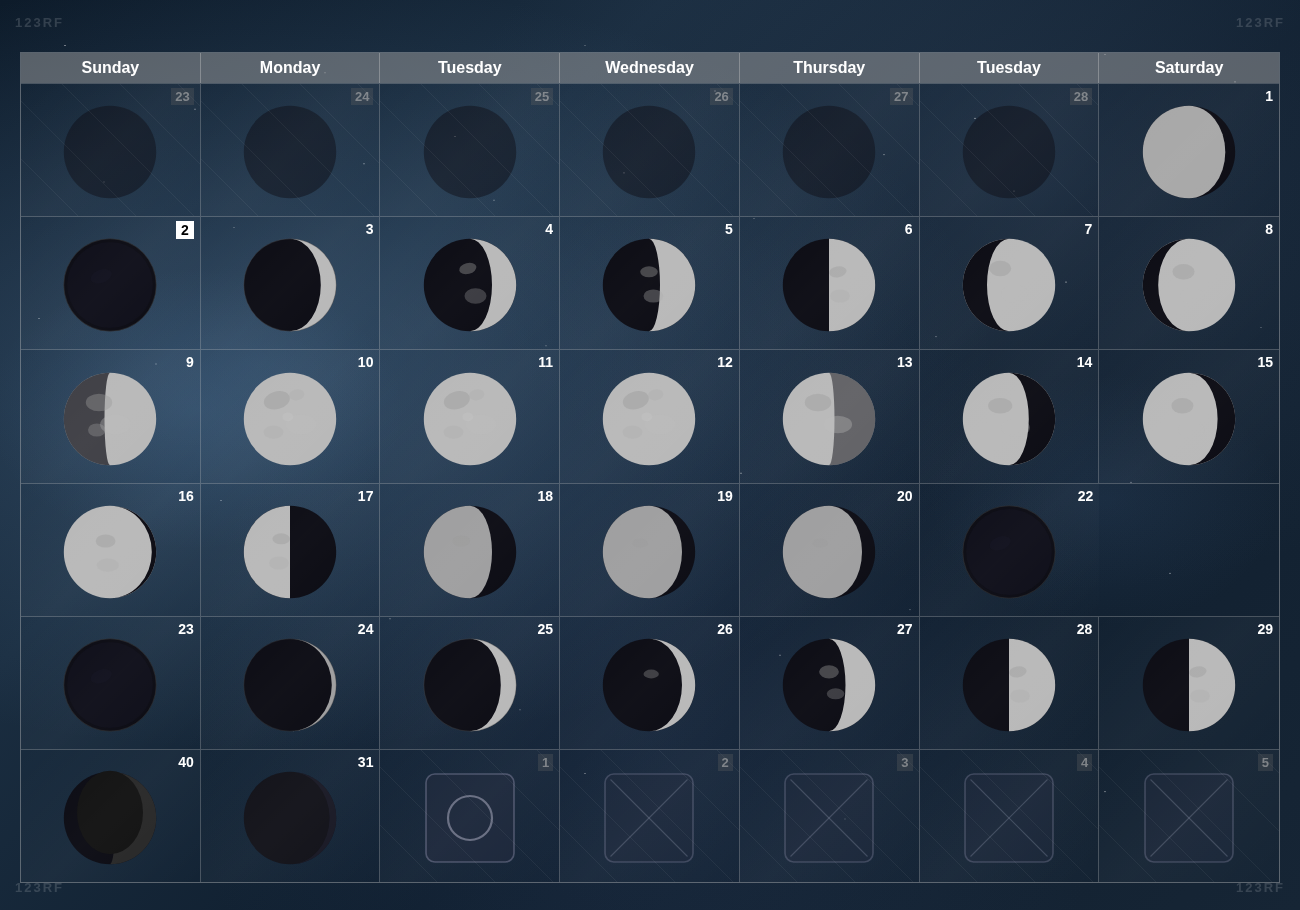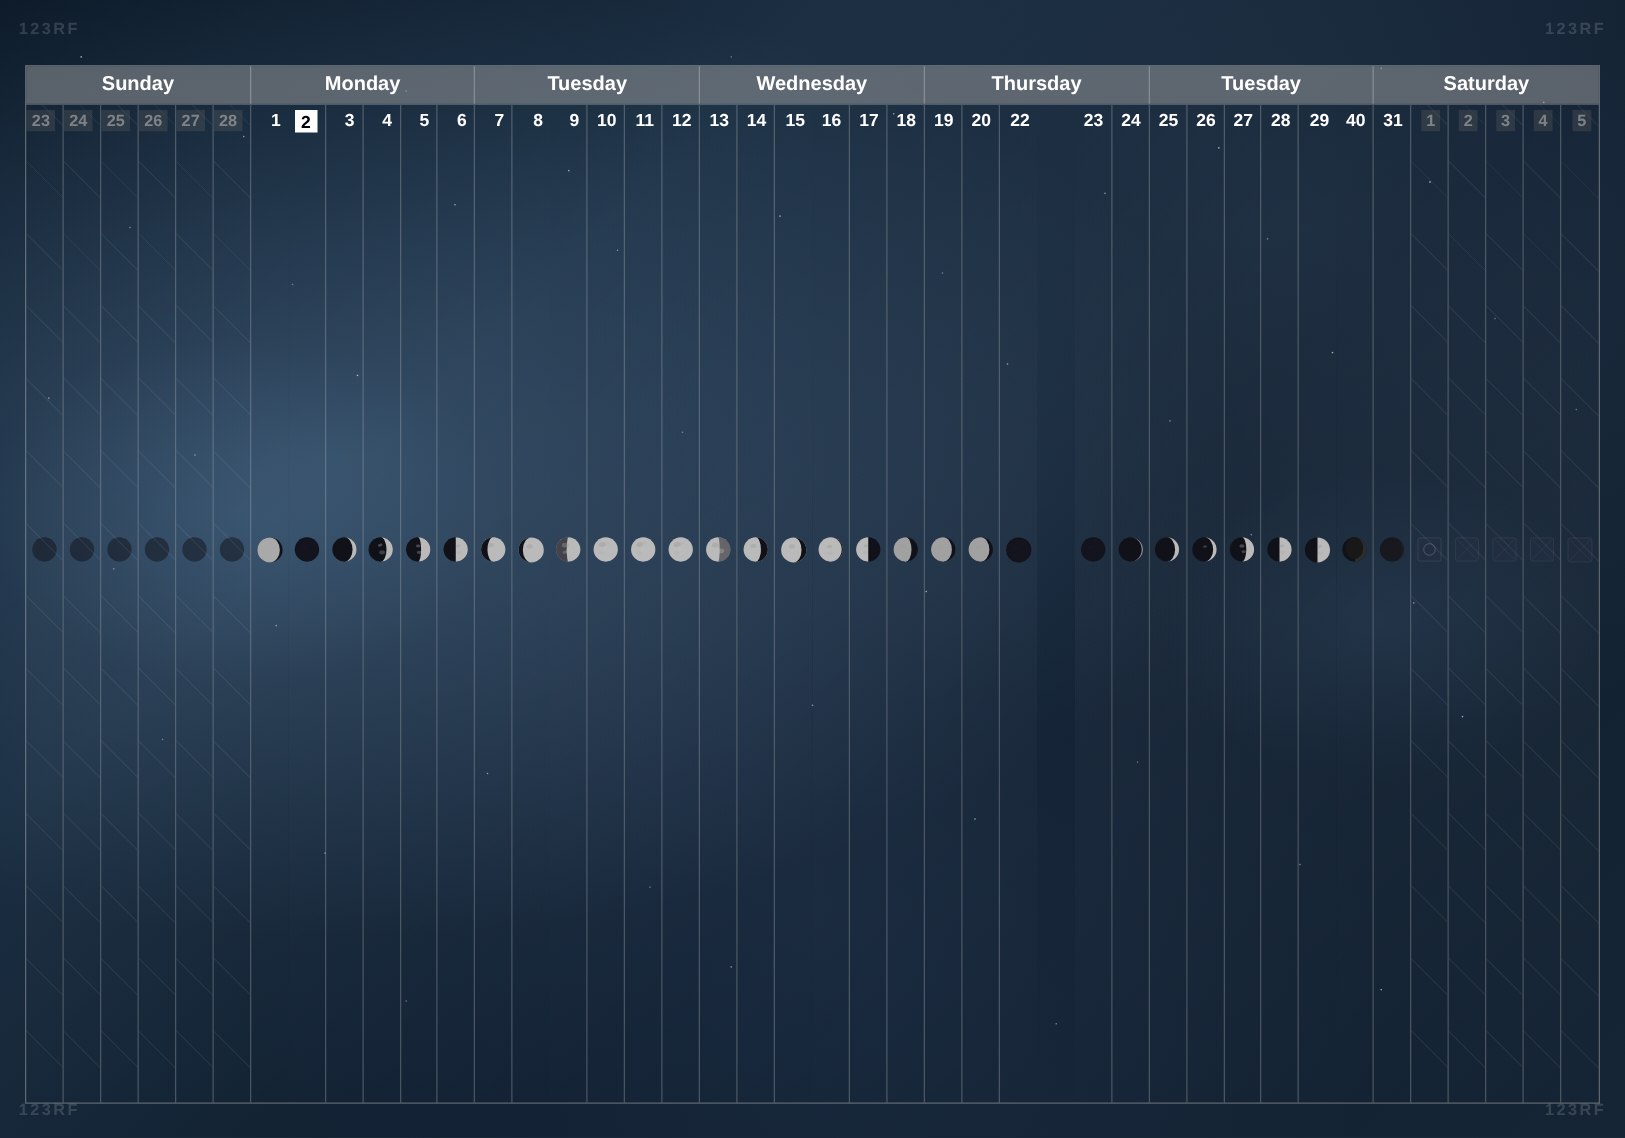--- a/index.html
+++ b/index.html
@@ -136,21 +136,22 @@
       font-size: 16px;
       font-weight: bold;
       padding: 6px 0;
       border-right: 1px solid rgba(200,200,200,0.4);
     }
     .day-header:last-child { border-right: none; }
 
     .weeks {
       flex: 1;
       display: flex;
-      flex-direction: row;
+      flex-direction: column;
+      justify-content: center;
     }
 
     .week-row {
       flex: 1;
       display: grid;
       grid-template-columns: repeat(7, 1fr);
       border-top: 1px solid rgba(200,200,200,0.3);
     }
 
     .day-cell {

